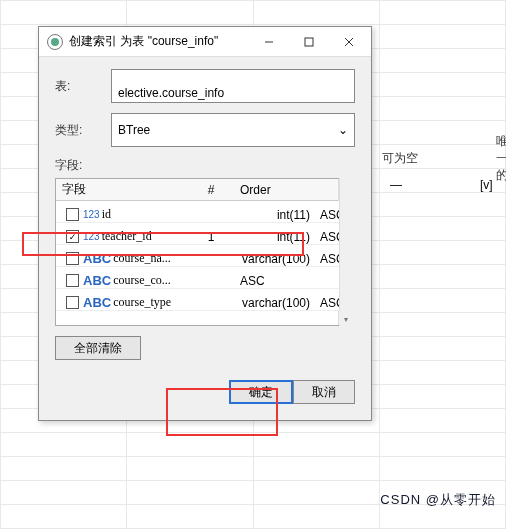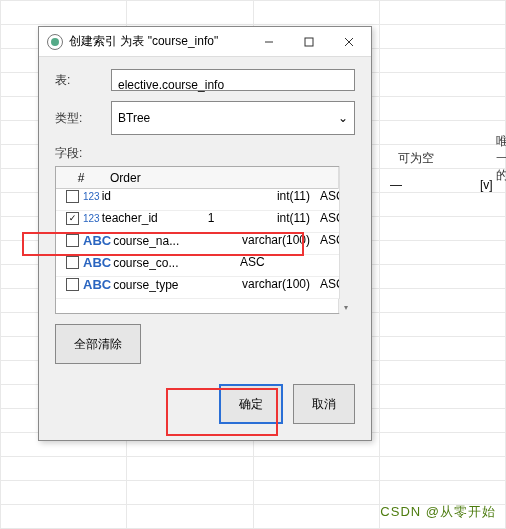--- a/index.html
+++ b/index.html
@@ -1,53 +1,53 @@
 <!DOCTYPE html>
 <html><head>
 <meta charset="utf-8">
 <style>
 * { box-sizing: border-box; font-family: "Microsoft YaHei", Arial, sans-serif; font-size: 12px; }
 body { margin: 0; background: #fff; width: 506px; height: 529px; position: relative; overflow: hidden; }
 .bg-grid { position: absolute; inset: 0; }
 .bg-grid table { border-collapse: collapse; width: 100%; height: 100%; }
 .bg-grid td { border: 1px solid #e8e8e8; height: 24px; }
 .bg-header { position: absolute; left: 0; right: 0; top: 145px; height: 26px; display: flex; align-items: center; color: #333; }
-.bg-h1 { position: absolute; left: 398px; }
+.bg-h1 { position: absolute; left: 382px; }
 .bg-h2 { position: absolute; left: 496px; }
 .bg-v { position: absolute; left: 390px; top: 178px; }
 .bg-v2 { position: absolute; left: 480px; top: 178px; }
-.watermark { position: absolute; right: 10px; bottom: 8px; color: #4d7c0f; font-size: 13px; letter-spacing: 1px; }
+.watermark { position: absolute; right: 10px; bottom: 20px; color: #0f172a; font-size: 13px; letter-spacing: 1px; }
 .dialog { position: absolute; left: 38px; top: 26px; width: 334px; background: #f0f0f0; border: 1px solid #888; box-shadow: 2px 2px 6px rgba(0,0,0,0.2); }
 .titlebar { height: 30px; display: flex; align-items: center; padding: 0 2px 0 8px; background: #fff; border-bottom: 1px solid #ddd; }
 .titlebar .icon { width: 16px; height: 16px; border-radius: 50%; border: 1px solid #777; background: #fff; margin-right: 6px; position: relative; }
 .titlebar .icon::after { content: ""; position: absolute; left: 3px; top: 3px; width: 8px; height: 8px; border-radius: 50%; background: #5a8; }
 .titlebar .ttl { flex: 1; }
 .winbtn { width: 40px; height: 28px; display: flex; align-items: center; justify-content: center; color: #333; }
 .winbtn svg { width: 10px; height: 10px; }
 .body { padding: 12px 16px 16px 16px; }
 .row { display: flex; align-items: center; margin-bottom: 10px; }
 .row .lbl { width: 56px; color: #333; }
-.txtin { flex: 1; height: 22px; border: 1px solid #888; background: #fff; padding: 8px 6px; }
+.txtin { flex: 1; height: 22px; border: 1px solid #888; background: #fff; padding: 16px 6px; }
 .sel { flex: 1; height: 24px; border: 1px solid #888; background: #fff; display: flex; align-items: center; padding: 16px 6px; justify-content: space-between; }
 .chk { width: 13px; height: 13px; border: 1px solid #555; background: #fff; display: inline-block; margin-left: 4px; }
 .fields { border: 1px solid #aaa; background: #fff; }
 .fhead { display: flex; background: #f7f7f7; border-bottom: 1px solid #ccc; height: 22px; align-items: center; position: relative; }
 .col-f { width: 130px; padding-left: 6px; }
 .col-n { width: 50px; text-align: center; }
 .col-t { width: 80px; text-align: right; padding-right: 6px; }
 .col-o { width: 36px; padding-left: 4px; }
 .sbar { width: 16px; background: #f0f0f0; border-left: 1px solid #ddd; position: absolute; right: 0; top: 0; bottom: 0; }
-.frow { display: flex; height: 22px; align-items: flex-start; border-bottom: 1px solid #eee; }
+.frow { display: flex; height: 22px; align-items: flex-end; border-bottom: 1px solid #eee; }
 .frow .chkb { width: 13px; height: 13px; border: 1px solid #555; margin: 0 4px; display: flex; align-items: center; justify-content: center; font-size: 9px; background: #fff; }
 .tag-num { color: #2a65c0; font-size: 10px; margin-right: 2px; }
 .tag-abc { color: #2a65c0; font-size: 13px; font-weight: bold; margin-right: 2px; }
-.frow .fname { flex: 0 0 auto; }
+.frow .fname { flex: 0 0 auto; font-family: Liberation Serif, serif; }
 .frow .col-f { display: flex; align-items: center; }
-.btn { border: 1px solid #888; background: #e6e6e6; height: 40px; padding: 0 18px; display: inline-flex; align-items: center; justify-content: center; }
-.btnrow { display: flex; justify-content: flex-end; gap: 10px; margin-top: 20px; }
+.btn { border: 1px solid #888; background: #e6e6e6; height: 24px; padding: 0 18px; display: inline-flex; align-items: center; justify-content: center; }
+.btnrow { display: flex; justify-content: flex-end; margin-top: 20px; }
 .btn-ok { border: 2px solid #2a6fd6; background: #e6e6e6; }
 .red-box1 { position: absolute; border: 2px solid #e33; left: 22px; top: 232px; width: 282px; height: 24px; pointer-events: none; }
 .red-box2 { position: absolute; border: 2px solid #e33; left: 166px; top: 388px; width: 112px; height: 48px; pointer-events: none; }
 .fields-wrap { position: relative; }
 .sarrow { position: absolute; right: 2px; display: flex; justify-content: center; color: #777; font-size: 8px; width: 12px; }
 </style>
 </head>
 <body>
 
 <div class="bg-grid">
@@ -228,20 +228,21 @@
         <span>BTree</span>
         <span>⌄</span>
       </div>
     </div>
     <div class="row" style="margin-bottom:4px;align-items:center;">
       <span class="lbl">字段:</span>
     </div>
     <div class="fields-wrap">
       <div class="fields">
         <div class="fhead">
+          <div class="col-f">字段</div>
           <div class="col-n">#</div>
           <div class="col-o">Order</div>
           <div class="sbar" style="height:22px;">
               <span class="sarrow" style="top:1px;">▴</span>
             </div>
         </div>
         <div id="rows">
             <div class="frow">
               <div class="col-f">
                 <span class="chkb"></span>

